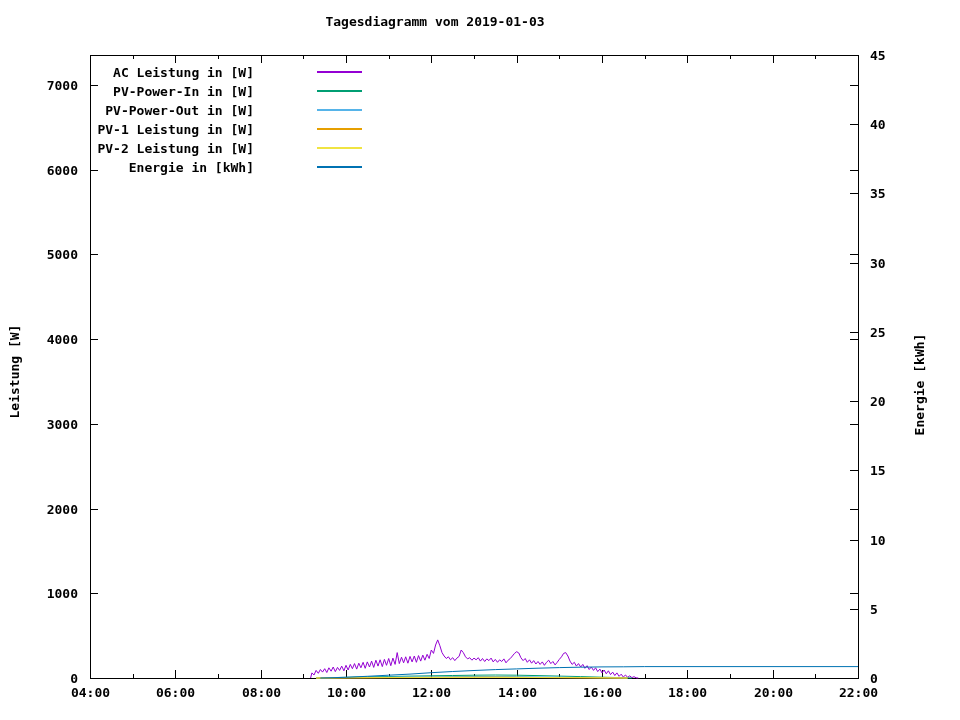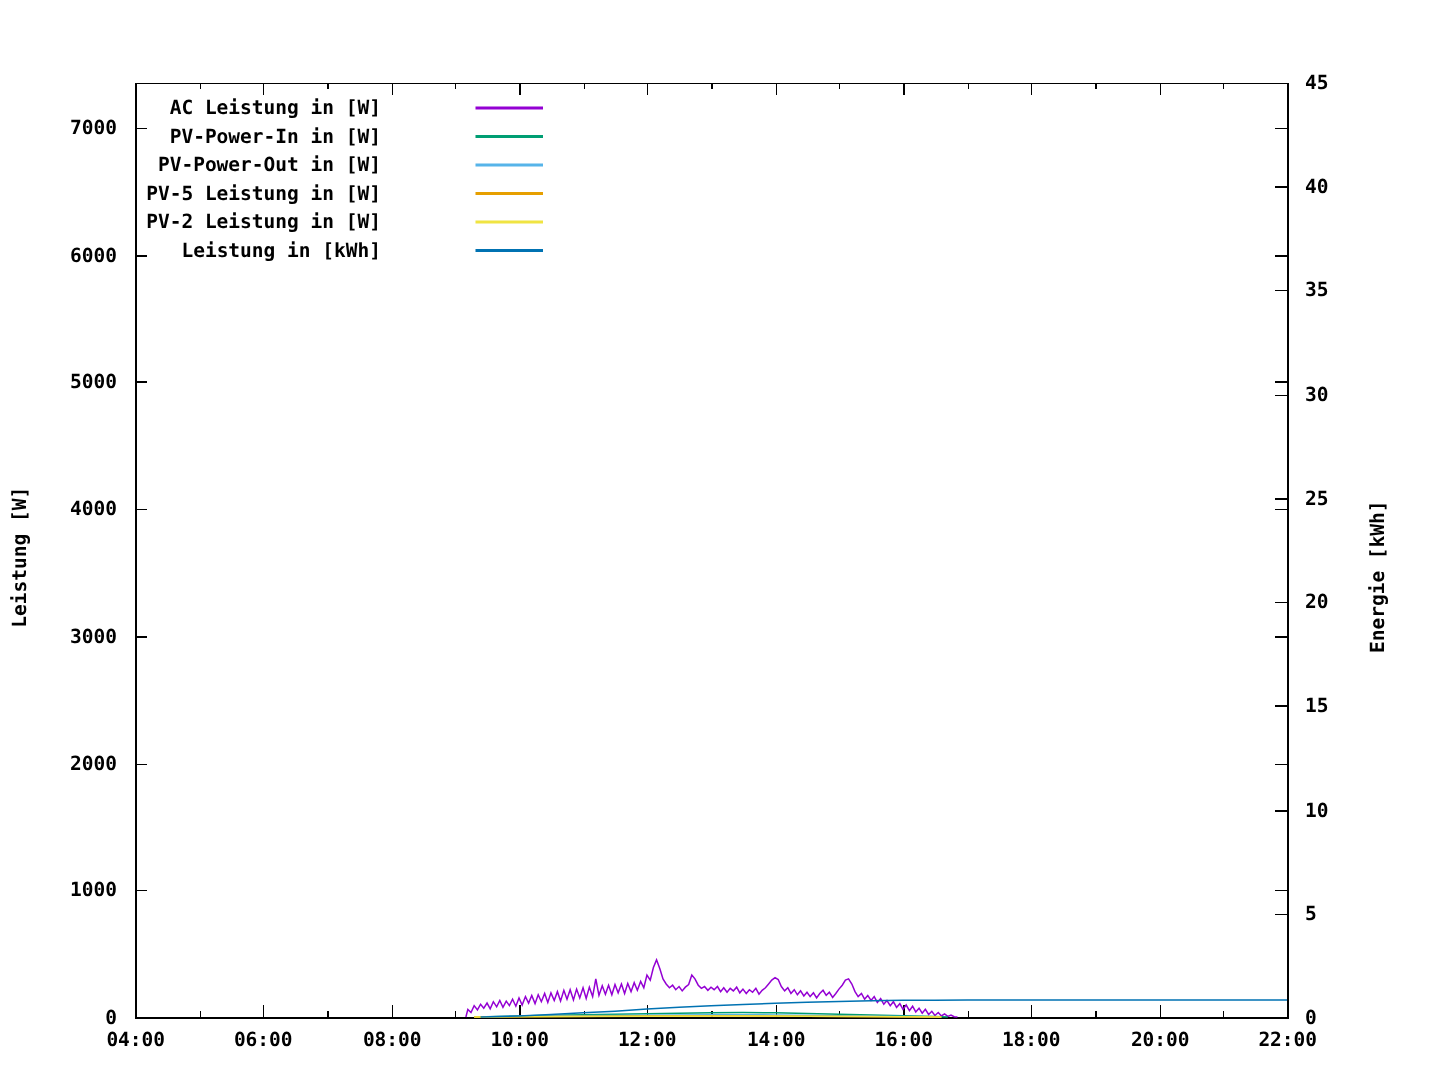--- a/index.html
+++ b/index.html
@@ -23,20 +23,21 @@
     position:absolute; left:84px; width:170px; text-align:right;
     font:bold 13px "DejaVu Sans Mono", monospace; white-space:nowrap;
   }
   .legend-line { position:absolute; left:317px; width:45px; height:2px; top:6px; }
   svg text { font:bold 13px "DejaVu Sans Mono", monospace; fill:#000; }
 </style>
 </head>
 <body>
 
 <div id="canvas">
+  <div id="chart-title">Tagesdiagramm vom 2019-01-03</div>
 
   <div class="axis-label" id="y1-label">Leistung [W]</div>
   <div class="axis-label" id="y2-label">Energie [kWh]</div>
 
   <svg id="plot" width="960" height="720" style="position:absolute;left:0;top:0;">
       <rect x="90.5" y="55.5" width="768" height="623" fill="none" stroke="#000" stroke-width="1" shape-rendering="crispEdges"></rect>
       <line x1="90.5" y1="678" x2="90.5" y2="670" stroke="#000" stroke-width="1" shape-rendering="crispEdges"></line>
       <line x1="90.5" y1="55" x2="90.5" y2="63" stroke="#000" stroke-width="1" shape-rendering="crispEdges"></line>
       <text x="90.5" y="697" text-anchor="middle">04:00</text>
       <line x1="175.5" y1="678" x2="175.5" y2="670" stroke="#000" stroke-width="1" shape-rendering="crispEdges"></line>
@@ -143,25 +144,25 @@
     </div>
     <div class="legend-row" style="top:84px">
       <span class="legend-label">PV-Power-In in [W]</span>
       <span class="legend-line" style="background: rgb(0, 158, 115);"></span>
     </div>
     <div class="legend-row" style="top:103px">
       <span class="legend-label">PV-Power-Out in [W]</span>
       <span class="legend-line" style="background: rgb(86, 180, 233);"></span>
     </div>
     <div class="legend-row" style="top:122px">
-      <span class="legend-label">PV-5 Leistung in [W]</span>
+      <span class="legend-label">PV-1 Leistung in [W]</span>
       <span class="legend-line" style="background: rgb(230, 159, 0);"></span>
     </div>
     <div class="legend-row" style="top:141px">
       <span class="legend-label">PV-2 Leistung in [W]</span>
       <span class="legend-line" style="background: rgb(240, 228, 66);"></span>
     </div>
     <div class="legend-row" style="top:160px">
-      <span class="legend-label">Leistung in [kWh]</span>
+      <span class="legend-label">Energie in [kWh]</span>
       <span class="legend-line" style="background: rgb(0, 114, 178);"></span>
     </div>
   </div>
 </div>
 
 </body></html>

